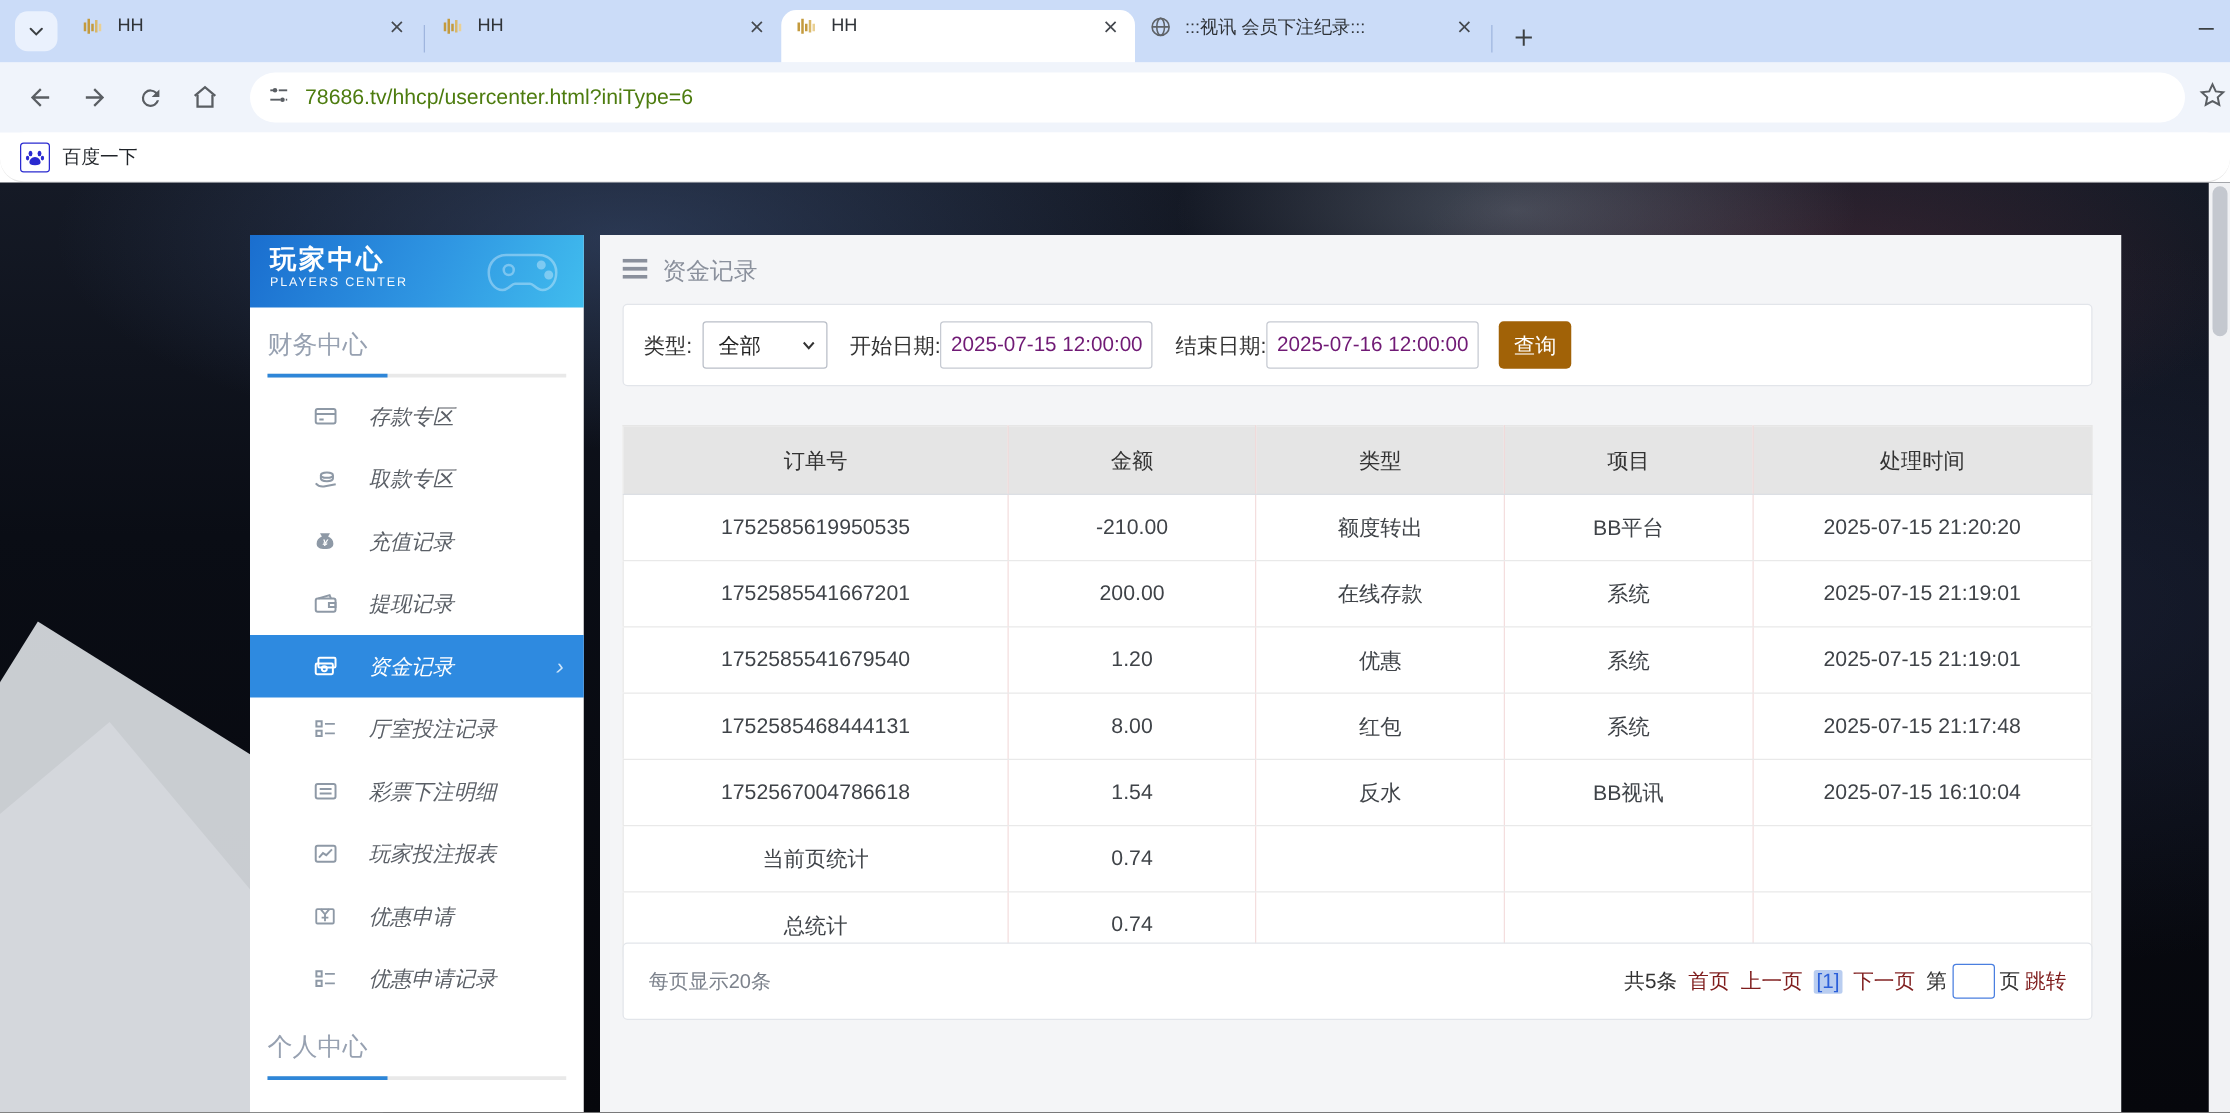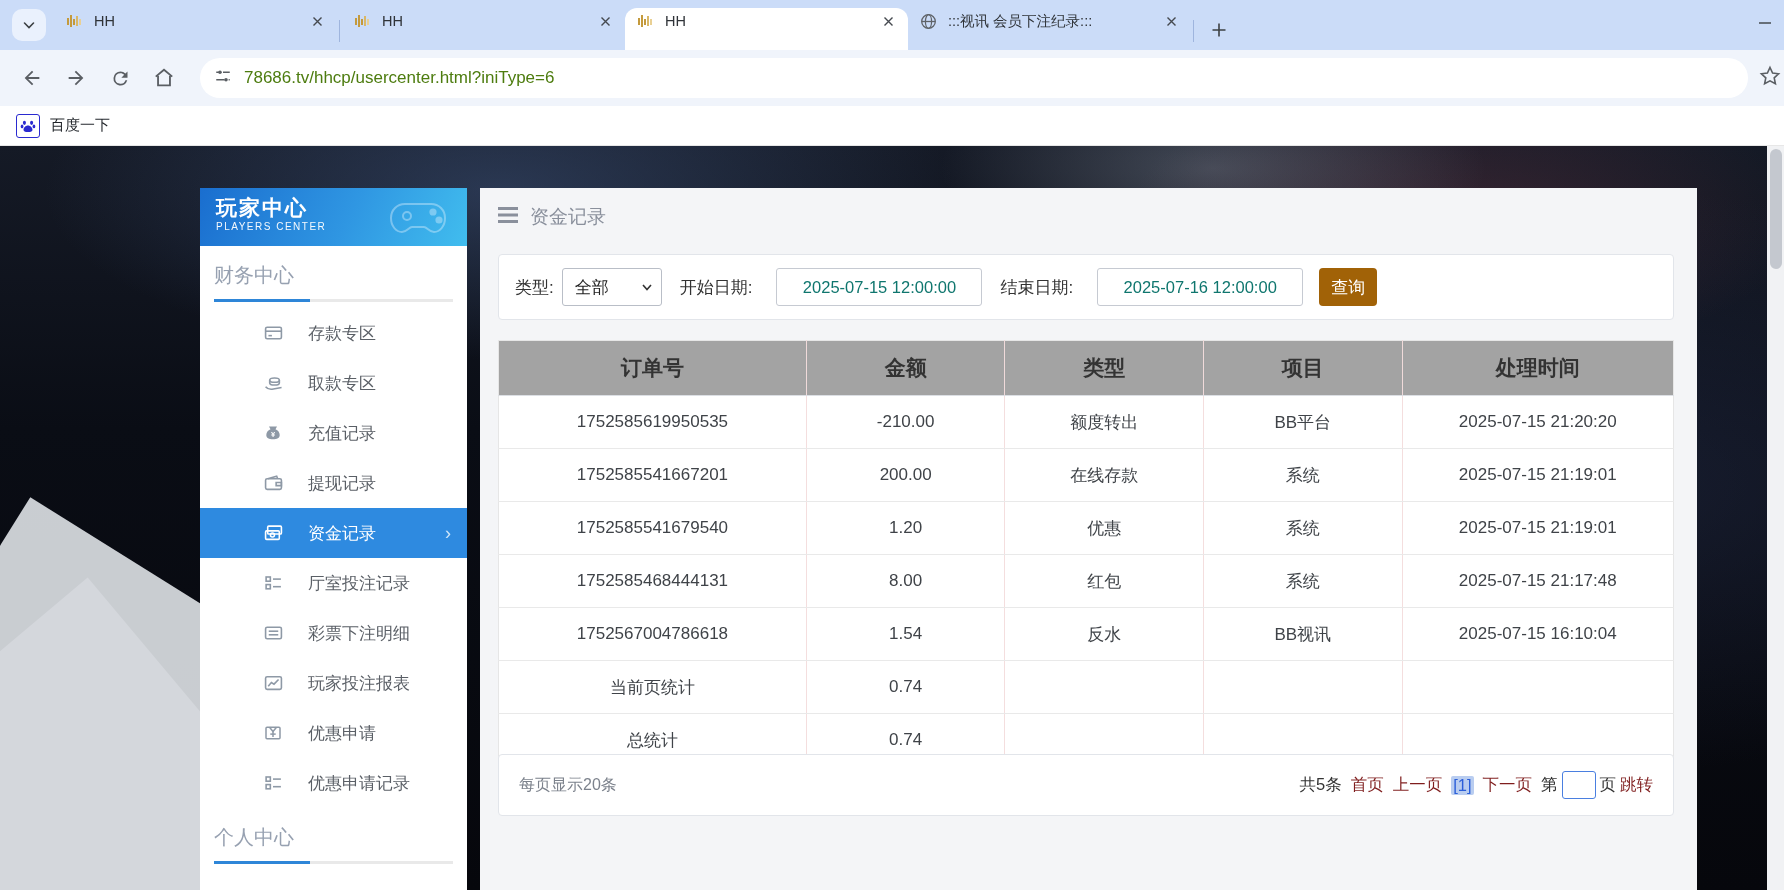--- a/index.html
+++ b/index.html
@@ -25,21 +25,21 @@
 
   .toolbar{position:absolute;left:0;top:50px;width:1784px;height:56px;background:#f0f4fb;}
   .nav-btn{position:absolute;top:14px;width:28px;height:28px;display:flex;align-items:center;
     justify-content:center;cursor:pointer;}
   .omnibox{position:absolute;left:200px;top:8px;width:1548px;height:40px;background:#fff;
     border-radius:20px;display:flex;align-items:center;padding:0 14px;box-sizing:border-box;}
   .url-text{font-size:17px;color:#4d7c0f;margin-left:12px;}
   .star-btn{position:absolute;right:0px;top:14px;width:26px;height:26px;}
 
   .bookmarks{position:absolute;left:0;top:106px;width:1784px;height:40px;background:#fff;
-    border-bottom:1px solid #e7e7e7;display:flex;align-items:center;box-sizing:border-box;}
+    border-bottom:1px solid #e7e7e7;display:flex;align-items:center;box-sizing:border-box;border-radius:19px;}
   .baidu-icon{margin-left:16px;width:24px;height:24px;border:1px solid #2a2ad0;border-radius:3px;
     display:flex;align-items:center;justify-content:center;box-sizing:border-box;}
   .bookmark-label{margin-left:10px;font-size:15px;color:#1f2328;}
 
   
   .page{position:absolute;left:0;top:146px;width:1784px;height:744px;overflow:hidden;
     background:
       radial-gradient(ellipse 420px 160px at 68% 3%, rgba(190,200,215,.28), transparent 65%),
       radial-gradient(ellipse 520px 220px at 82% 10%, rgba(120,60,75,.35), transparent 65%),
       radial-gradient(ellipse 700px 260px at 28% 6%, rgba(70,95,140,.45), transparent 65%),
@@ -56,49 +56,49 @@
   .sidebar{position:absolute;left:200px;top:42px;width:267px;height:702px;background:#fff;}
   .side-header{height:58px;background:linear-gradient(115deg,#1a6ecf 0%,#2f96e2 55%,#41bdee 100%);
     position:relative;color:#fff;padding:7px 15px 0 16px;box-sizing:border-box;overflow:hidden;}
   .side-title{font-size:21px;font-weight:bold;letter-spacing:2px;line-height:26px;}
   .side-sub{font-size:10px;letter-spacing:1.5px;opacity:.95;}
   .gamepad-decor{position:absolute;right:12px;top:8px;opacity:.38;}
   .side-section{margin:16px 14px 0;font-size:20px;color:#97a1b1;}
   .side-underline{margin:10px 14px 0;height:3px;background:#e9e9e9;position:relative;}
   .side-underline::before{content:'';position:absolute;left:0;top:0;width:96px;height:3px;background:#2e86d8;}
   .side-items{margin-top:6px;}
-  .side-item{height:50px;display:flex;align-items:center;padding-left:64px;color:#5a5f66;
-    font-size:17px;position:relative;cursor:pointer;box-sizing:border-box;}
+  .side-item{height:50px;display:flex;align-items:center;padding-left:51px;color:#5a5f66;
+    font-size:17px;position:relative;cursor:pointer;box-sizing:border-box;font-style:italic;}
   .side-item .s-icon{width:20px;height:20px;margin-right:24px;color:#8e99a6;display:flex;align-items:center;}
   .side-item.active{background:#2e8ae0;color:#fff;}
   .side-item.active .s-icon{color:#fff;}
   .side-item .chevron{display:none;position:absolute;right:16px;color:#cfe6fa;font-size:18px;}
   .side-item.active .chevron{display:block;}
 
   
   .main{position:absolute;left:480px;top:42px;width:1217px;height:702px;background:#f4f5f7;}
   .main-header{height:58px;display:flex;align-items:center;padding-left:18px;}
   .main-title{font-size:19px;color:#8a909c;margin-left:12px;}
   .card{position:absolute;left:18px;width:1176px;background:#fff;border:1px solid #e2e5ea;
     border-radius:4px;box-sizing:border-box;}
-  .filter-card{top:66px;height:66px;display:flex;align-items:center;padding-left:16px;}
+  .filter-card{top:55px;height:66px;display:flex;align-items:center;padding-left:16px;}
   .f-label{font-size:17px;color:#333;}
   .f-select{width:100px;height:38px;border:1px solid #b9bec7;border-radius:3px;margin-left:8px;
     display:flex;align-items:center;padding:0 8px 0 12px;box-sizing:border-box;cursor:pointer;
     justify-content:space-between;font-size:17px;color:#222;background:#fff;}
-  .f-input{width:206px;height:38px;border:1px solid #c6cad2;border-radius:3px;margin-left:24px;
-    font-size:16.5px;color:#0f766e;text-align:center;box-sizing:border-box;background:#fff;
+  .f-input{width:170px;height:38px;border:1px solid #c6cad2;border-radius:3px;margin-left:0;
+    font-size:16.5px;color:#701a75;text-align:center;box-sizing:border-box;background:#fff;
     font-family:"Liberation Sans","DejaVu Sans",sans-serif;}
   .f-gap{margin-left:18px;}
   .query-btn{margin-left:16px;width:58px;height:38px;background:#a16207;border:none;border-radius:4px;
     color:#fff;font-size:17px;cursor:pointer;}
 
   .table-card{top:152px;border:none;background:none;}
   table.records{width:100%;border-collapse:collapse;background:#fff;border:1px solid #e6e6e6;}
-  table.records th{height:52px;background:#a3a3a3;font-size:21px;font-weight:bold;color:#333;
+  table.records th{height:52px;background:#e5e5e5;font-size:17px;font-weight:normal;color:#333;
     border-bottom:1px solid #dcdfe4;border-right:1px solid #f0dada;}
   table.records td{height:50px;text-align:center;font-size:17px;color:#3f4348;
     border-bottom:1px solid #e9e9e9;border-right:1px solid #f4dede;}
   table.records th:last-child, table.records td:last-child{border-right:none;}
   .col0{width:26.2%;} .col1{width:16.9%;} .col2{width:16.9%;} .col3{width:16.9%;} .col4{width:23.1%;}
 
   .pagination-card{top:566px;height:62px;display:flex;align-items:center;
     justify-content:space-between;padding:0 20px;}
   .page-size{font-size:16px;color:#7c828c;}
   .pager{display:flex;align-items:center;font-size:16.5px;color:#333;}

